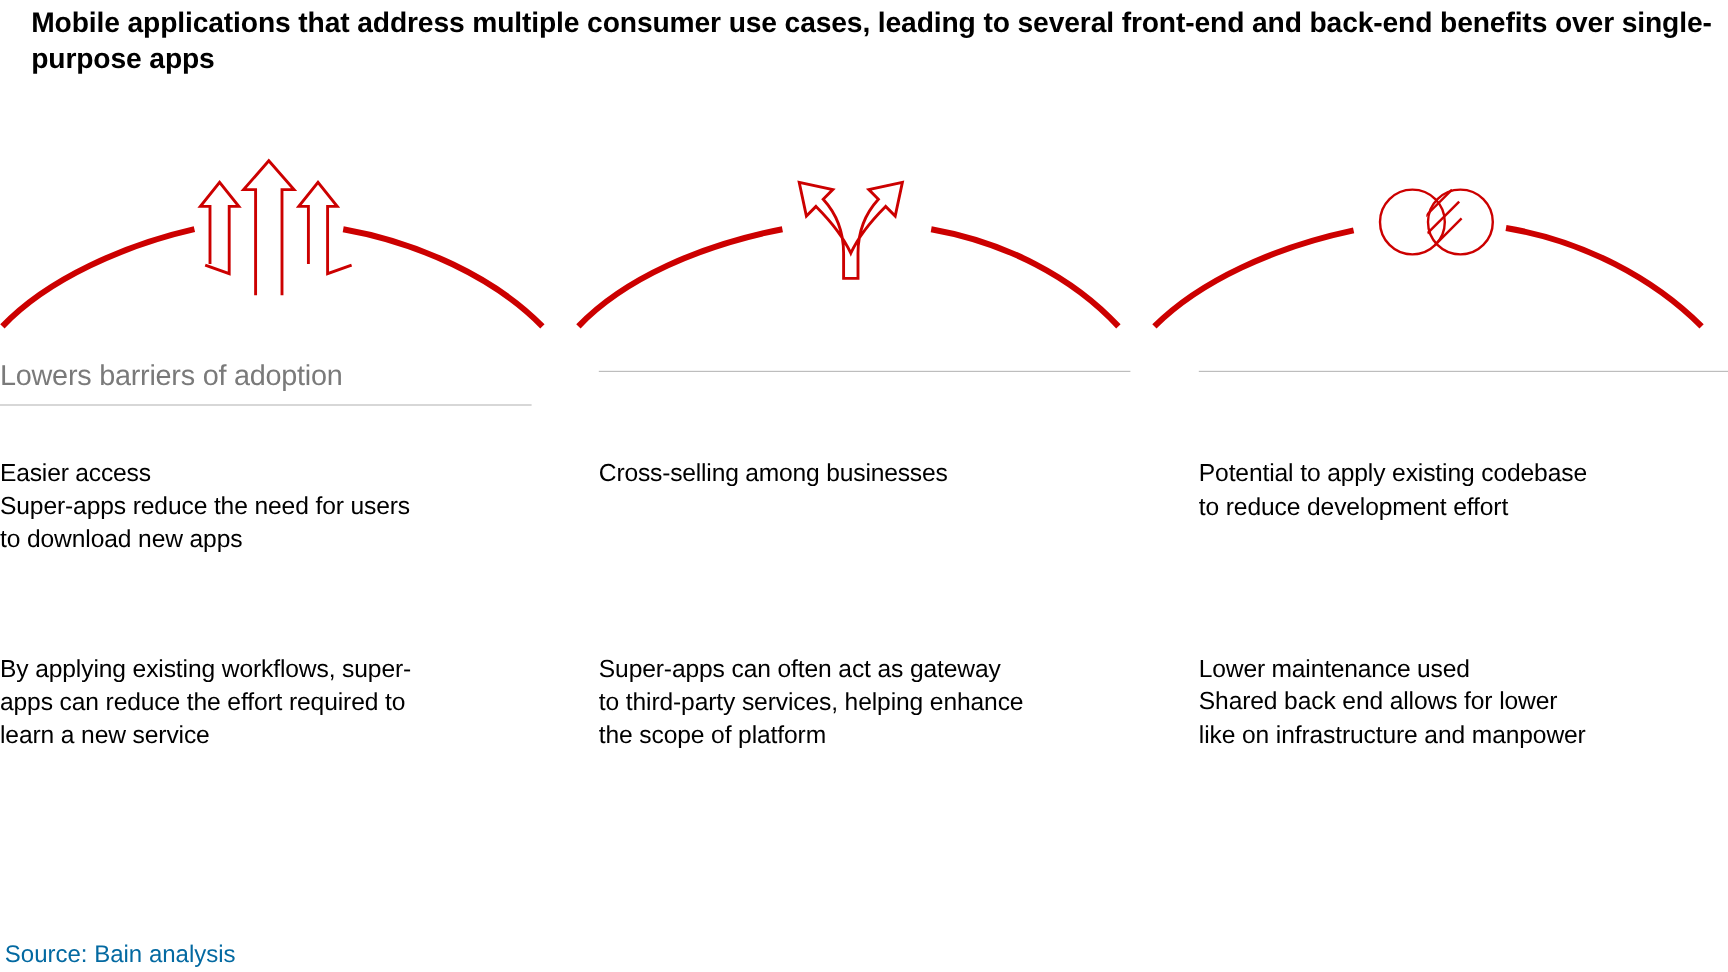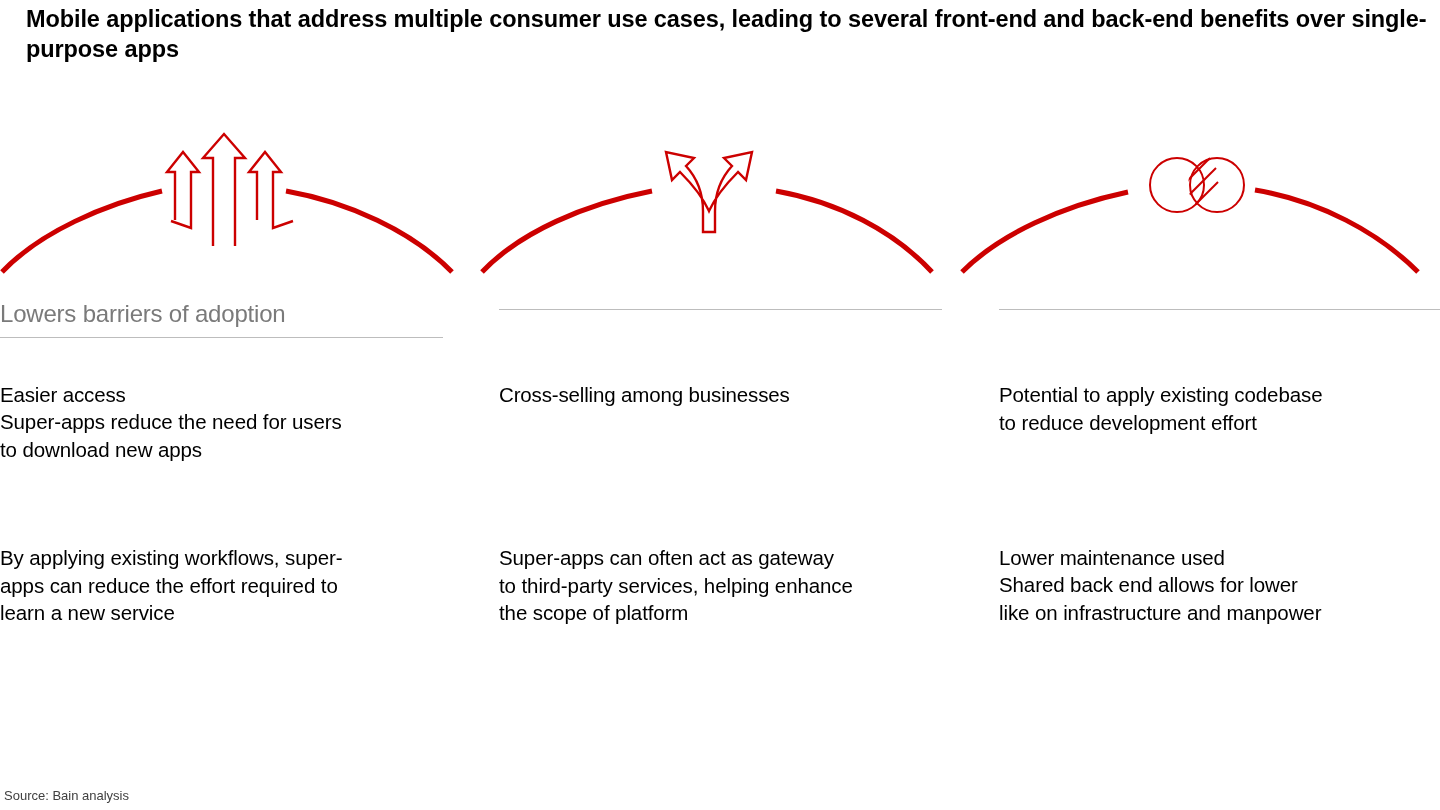--- a/index.html
+++ b/index.html
@@ -107,23 +107,23 @@
     color: #000000;
     letter-spacing: -0.1px;
     white-space: pre-line;
   }
 
   
   .source {
     position: absolute;
     left: 4px;
     top: 786px;
-    font-size: 13px;
+    font-size: 20px;
     line-height: 20px;
-    color: #404040;
+    color: #0369a1;
   }
 </style>
 </head>
 <body>
 
 <div class="title">Mobile applications that address multiple consumer use cases, leading to several front-end and back-end benefits over single-purpose apps</div>
 
 <div class="icon-band">
 
   <div class="icon-cell c1">

